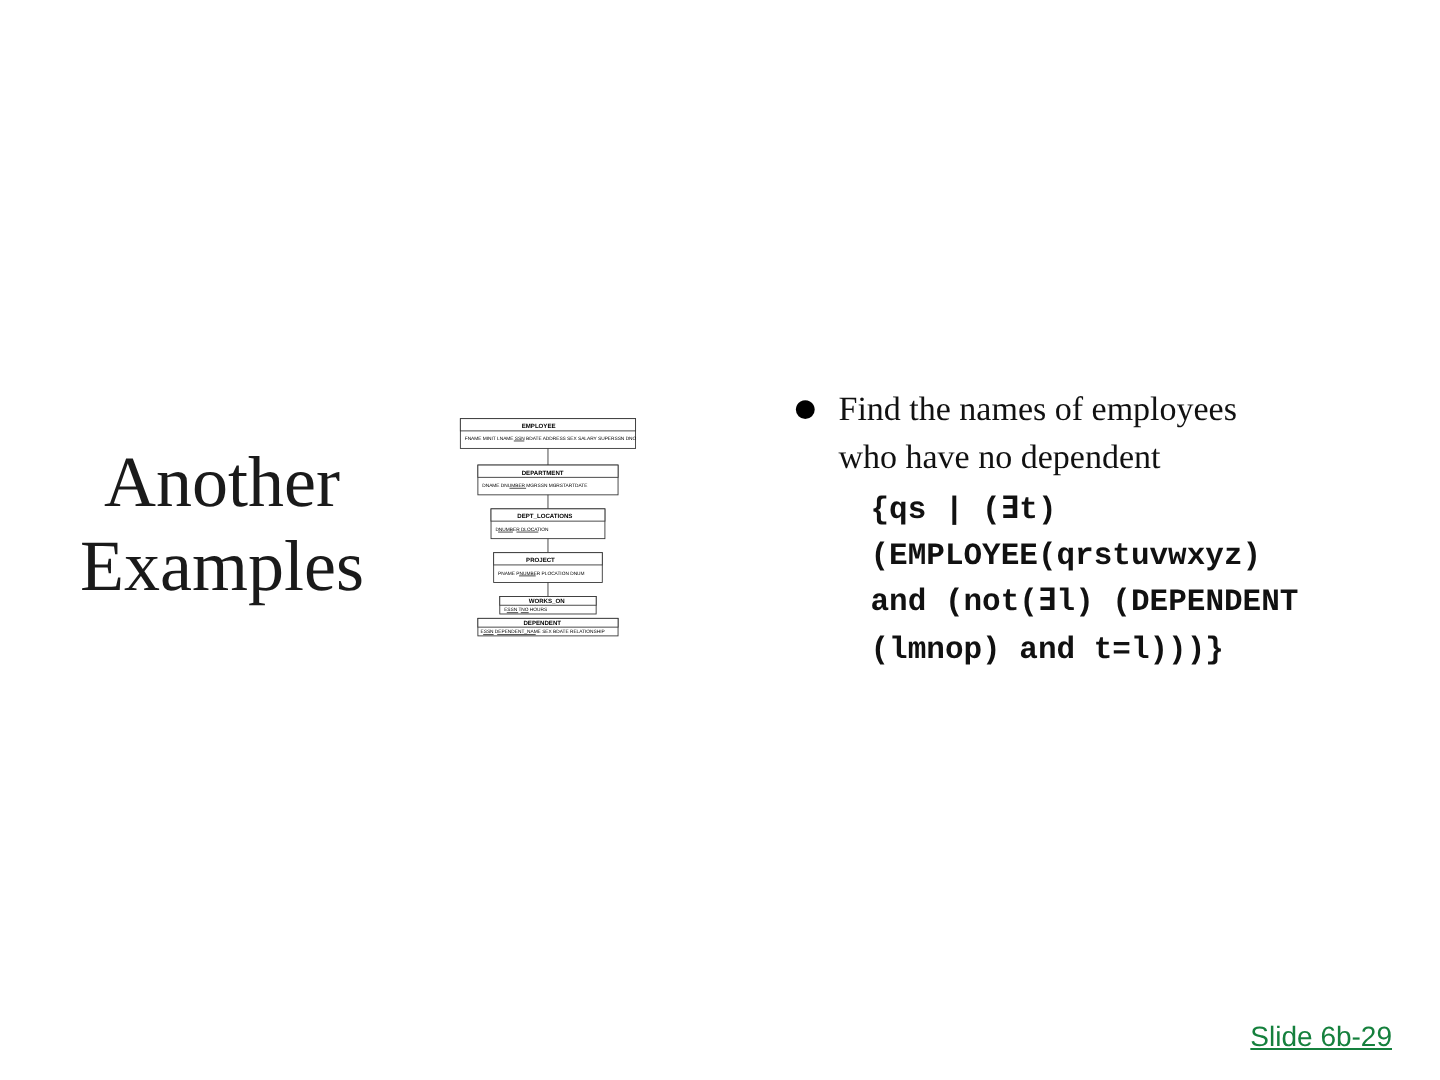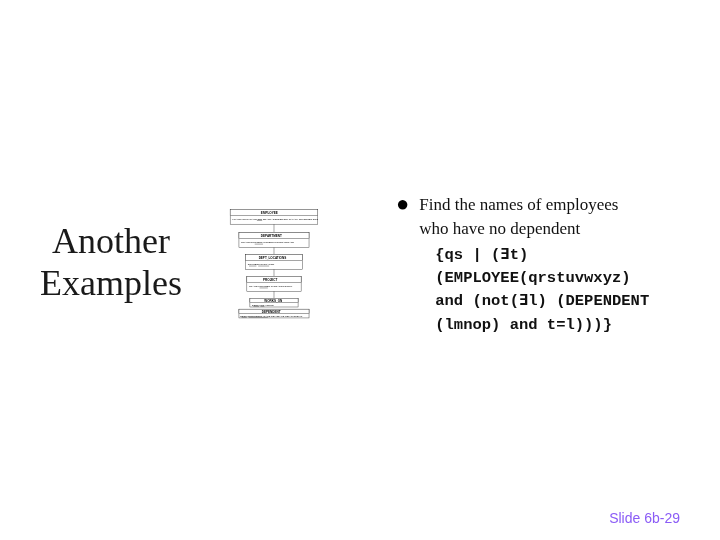--- a/index.html
+++ b/index.html
@@ -75,24 +75,25 @@
       font-size: 15.5px;
       font-weight: bold;
       margin-top: 3px;
       margin-left: 16px;
       line-height: 1.5;
     }
 
     .slide-number {
       position: absolute;
       bottom: 14px;
-      right: 40px;
+      right: 24px;
       font-size: 14px;
-      color: #8b5cf6;
+      color: #15803d;
       font-family: Arial, sans-serif;
+      text-decoration: underline;
     }
   </style>
 </head>
 <body>
 
 <div class="slide">
   <h1 class="title">Another Examples</h1>
 
   <div class="diagram-container">
     <svg class="schema-svg" viewBox="0 0 420 240" xmlns="http://www.w3.org/2000/svg">

